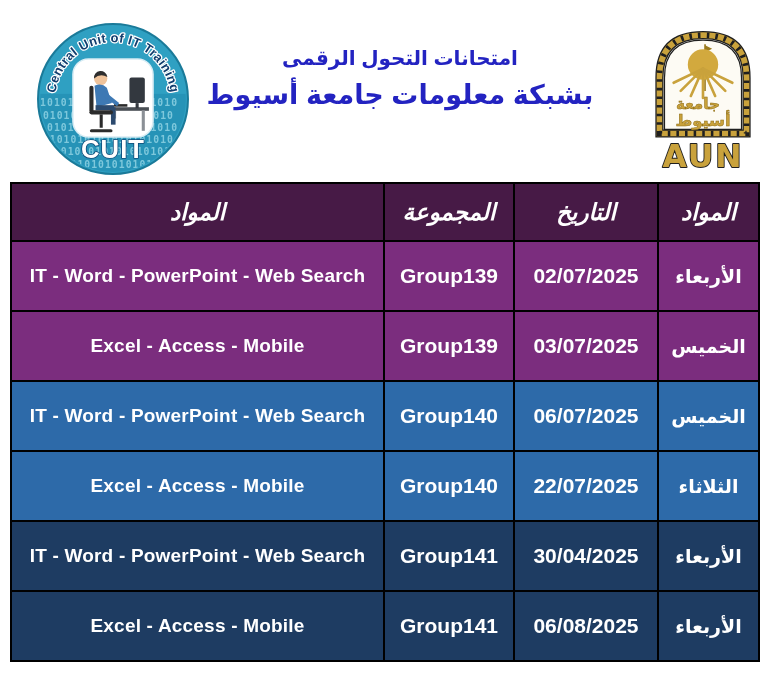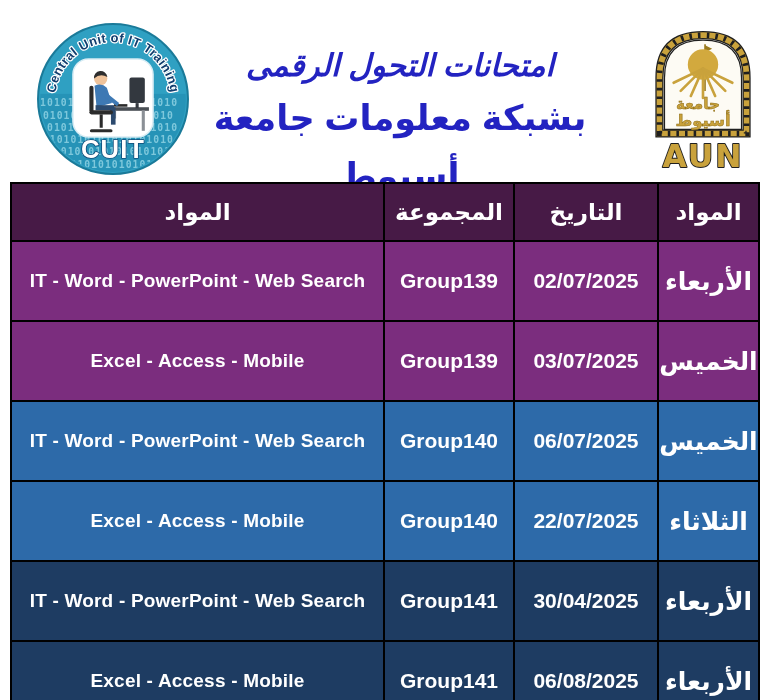--- a/index.html
+++ b/index.html
@@ -12,39 +12,39 @@
   .header { position:absolute; top:0; left:0; width:774px; height:182px; }
 
   .cuit-logo { position:absolute; left:36px; top:22px; width:154px; height:154px; }
   .aun-logo  { position:absolute; left:645px; top:24px; width:116px; height:150px; }
 
   .title-block {
     position:absolute; left:190px; top:44px; width:420px;
     text-align:center; direction:rtl;
     color:#2323C1; font-weight:bold;
   }
-  .title-line1 { font-size:31px; line-height:1.45; letter-spacing:.5px;font-style:italic; }
-  .title-line2 { font-size:35px; line-height:1.65; letter-spacing:.5px; }
+  .title-line1 { font-size:20px; line-height:1.45; letter-spacing:.5px; }
+  .title-line2 { font-size:27px; line-height:1.65; letter-spacing:.5px; }
 
   
   table.exam-table {
     position:absolute; left:10px; top:182px; width:748px;
     border-collapse:collapse; table-layout:fixed;
   }
   .exam-table th, .exam-table td {
     border:2px solid #000000;
     color:#ffffff; font-weight:bold; text-align:center; vertical-align:middle;
     overflow:hidden; white-space:nowrap;
   }
-  .exam-table thead tr { height:58px; }
-  .exam-table tbody tr { height:80px; }
+  .exam-table thead tr { height:58px;font-style:italic; }
+  .exam-table tbody tr { height:70px; }
   .exam-table th { font-size:23px; }
   .td-subjects { font-size:19px; letter-spacing:.2px; }
   .td-group, .td-date { font-size:21px; }
-  .td-day { font-size:25px; direction:rtl; }
+  .td-day { font-size:19px; direction:rtl; }
 </style>
 </head>
 <body>
 
 <div class="page">
 
   <div class="header">
 
     <svg class="cuit-logo" viewBox="0 0 150 150" xmlns="http://www.w3.org/2000/svg">
       <defs>

